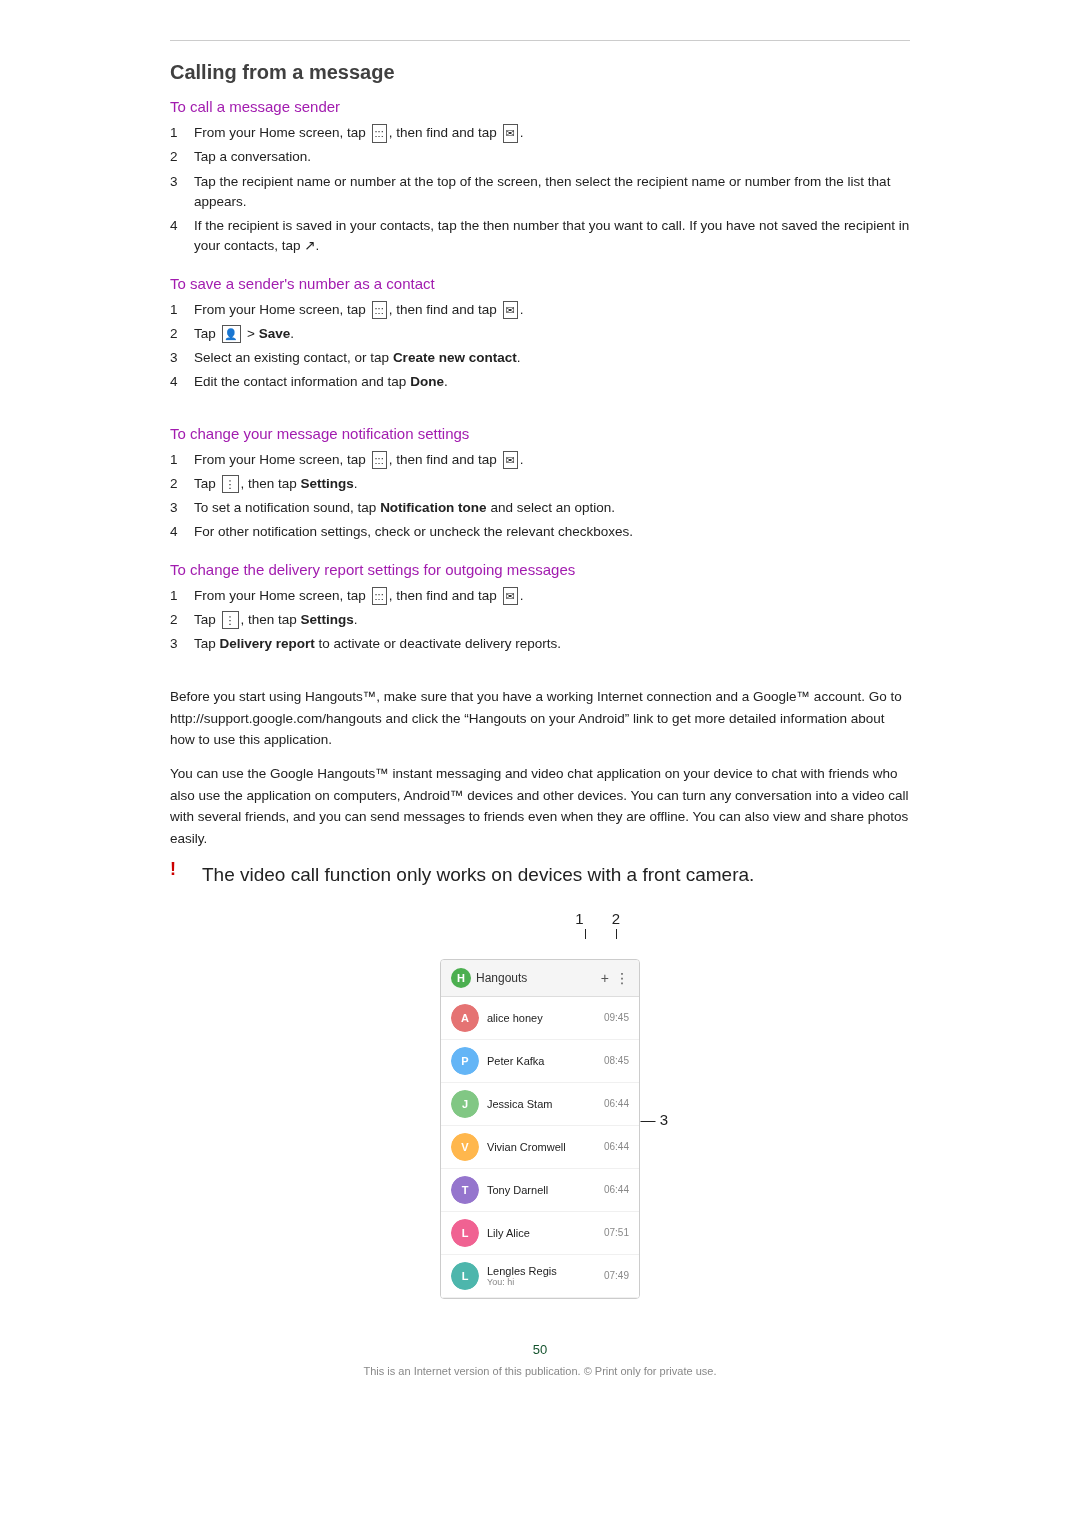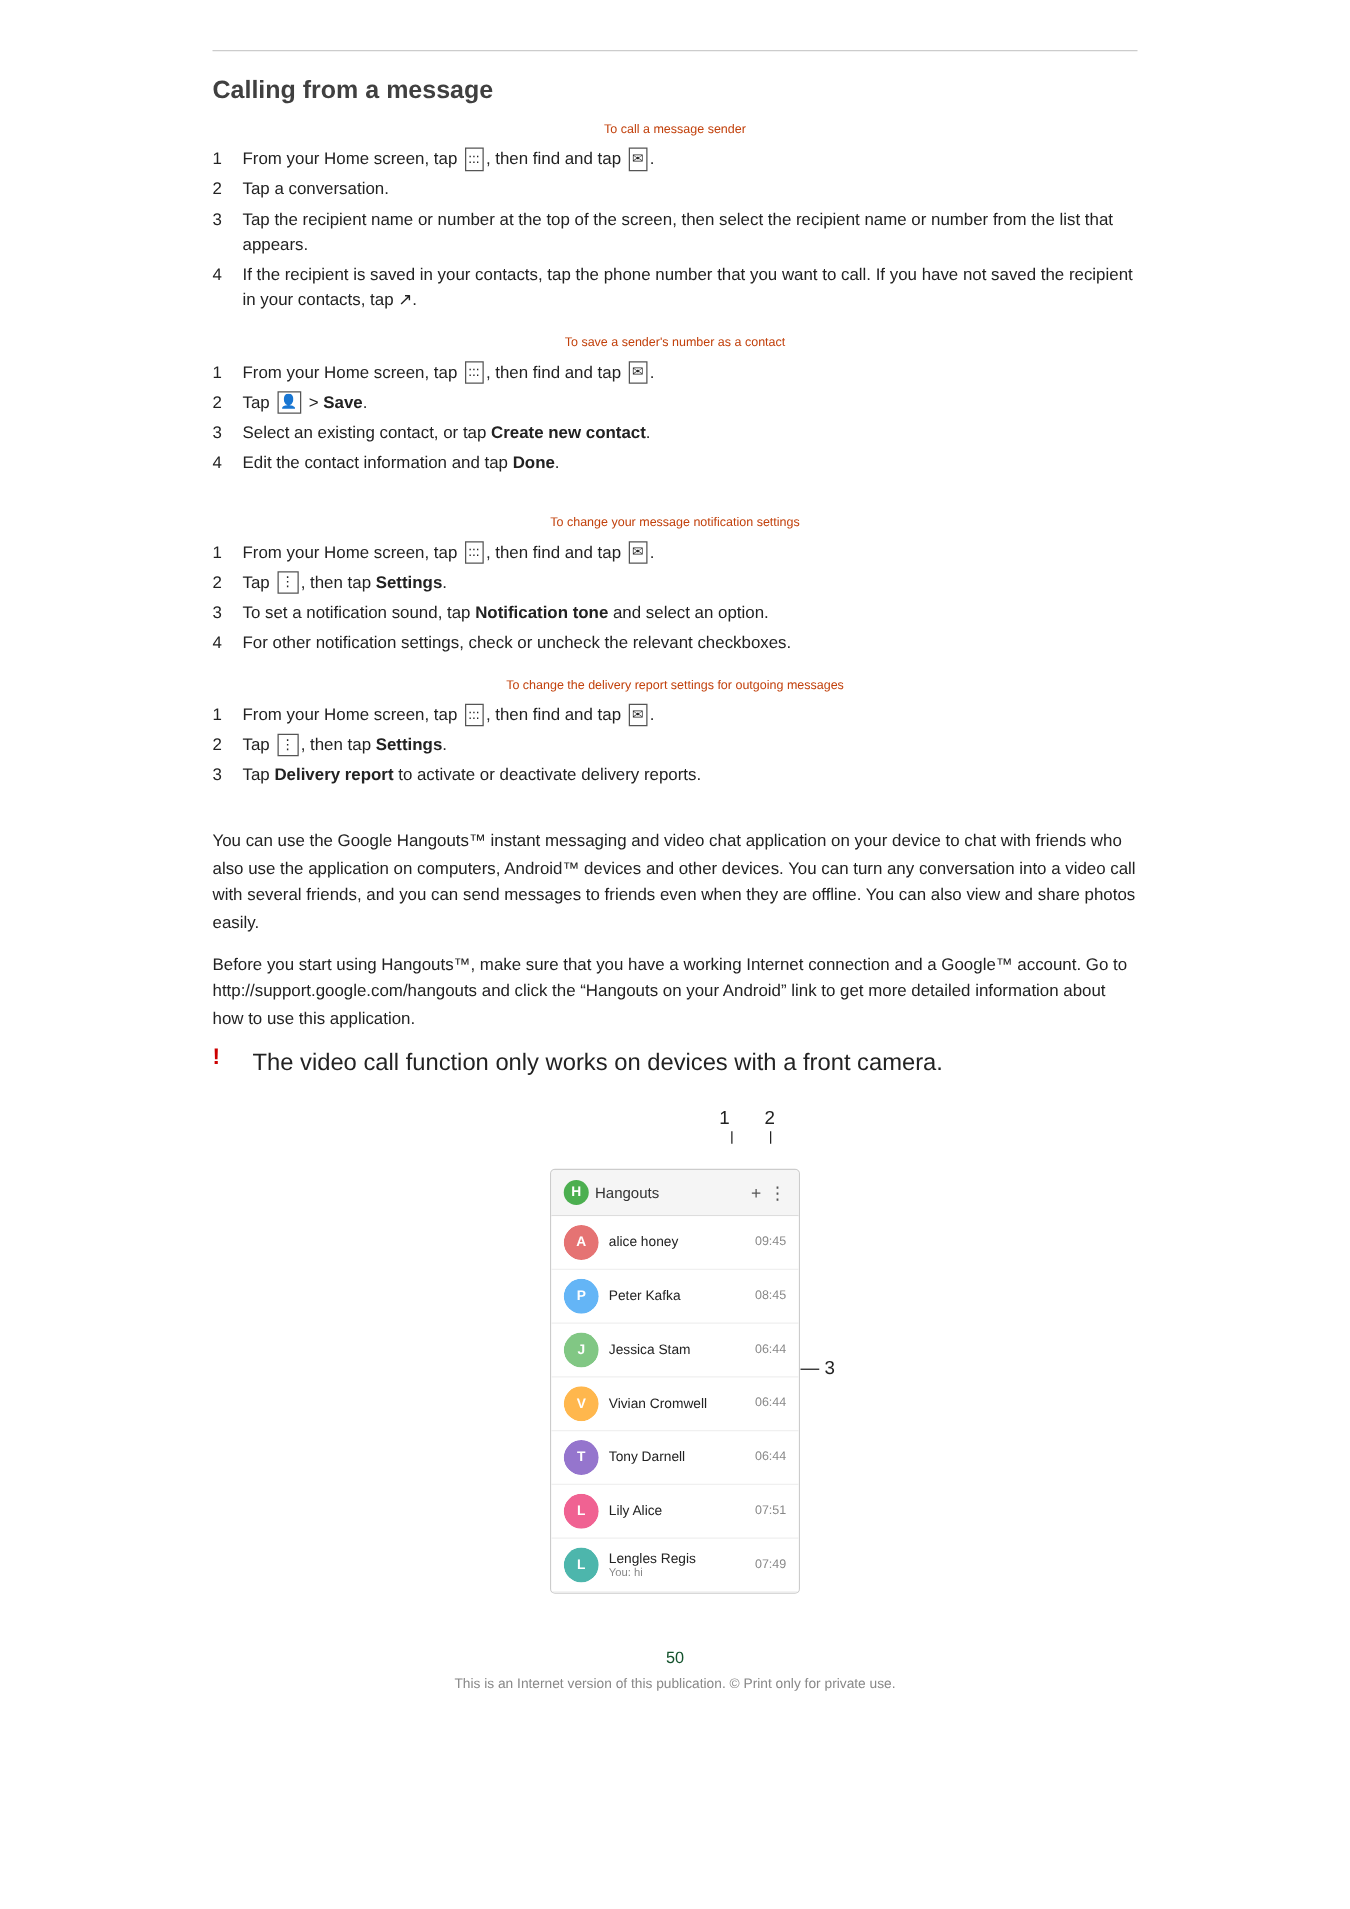--- a/index.html
+++ b/index.html
@@ -26,25 +26,24 @@
     }
     .section-title {
       font-size: 20px;
       font-weight: bold;
       color: #404040;
       margin-bottom: 14px;
       border-top: 1px solid #cccccc;
       padding-top: 20px;
     }
     .subsection-title {
-      color: #c2410c;
-      font-size: 10px;
+      color: #a21caf;
+      font-size: 15px;
       margin-bottom: 8px;
       font-weight: normal;
-      text-align: center;
     }
     .steps-list {
       list-style: none;
       margin-bottom: 18px;
       padding-left: 0;
     }
     .steps-list li {
       display: flex;
       margin-bottom: 4px;
       font-size: 13.5px;
@@ -255,21 +254,21 @@
         <li>
           <span class="step-num">2</span>
           <span class="step-text">Tap a conversation.</span>
         </li>
         <li>
           <span class="step-num">3</span>
           <span class="step-text">Tap the recipient name or number at the top of the screen, then select the recipient name or number from the list that appears.</span>
         </li>
         <li>
           <span class="step-num">4</span>
-          <span class="step-text">If the recipient is saved in your contacts, tap the phone number that you want to call. If you have not saved the recipient in your contacts, tap ↗.</span>
+          <span class="step-text">If the recipient is saved in your contacts, tap the then number that you want to call. If you have not saved the recipient in your contacts, tap ↗.</span>
         </li>
       </ol>
     </div>
 
     <div>
       <div class="subsection-title">To save a sender's number as a contact</div>
       <ol class="steps-list">
         <li>
           <span class="step-num">1</span>
           <span class="step-text">From your Home screen, tap <span class="inline-icon">:::</span>, then find and tap <span class="inline-icon">✉</span>.</span>
@@ -328,22 +327,22 @@
         <li>
           <span class="step-num">3</span>
           <span class="step-text">Tap <span class="bold">Delivery report</span> to activate or deactivate delivery reports.</span>
         </li>
       </ol>
     </div>
   </div>
 
   <div class="section">
 
+    <p class="body-text">Before you start using Hangouts™, make sure that you have a working Internet connection and a Google™ account. Go to http://support.google.com/hangouts and click the “Hangouts on your Android” link to get more detailed information about how to use this application.</p>
     <p class="body-text">You can use the Google Hangouts™ instant messaging and video chat application on your device to chat with friends who also use the application on computers, Android™ devices and other devices. You can turn any conversation into a video call with several friends, and you can send messages to friends even when they are offline. You can also view and share photos easily.</p>
-    <p class="body-text">Before you start using Hangouts™, make sure that you have a working Internet connection and a Google™ account. Go to http://support.google.com/hangouts and click the “Hangouts on your Android” link to get more detailed information about how to use this application.</p>
 
     <div class="note-row">
       <span class="note-icon">!</span>
       <span class="note-text">The video call function only works on devices with a front camera.</span>
     </div>
 
     <div class="screenshot-wrapper">
       <div class="annotation-area">
         
         <div class="top-annotations">

